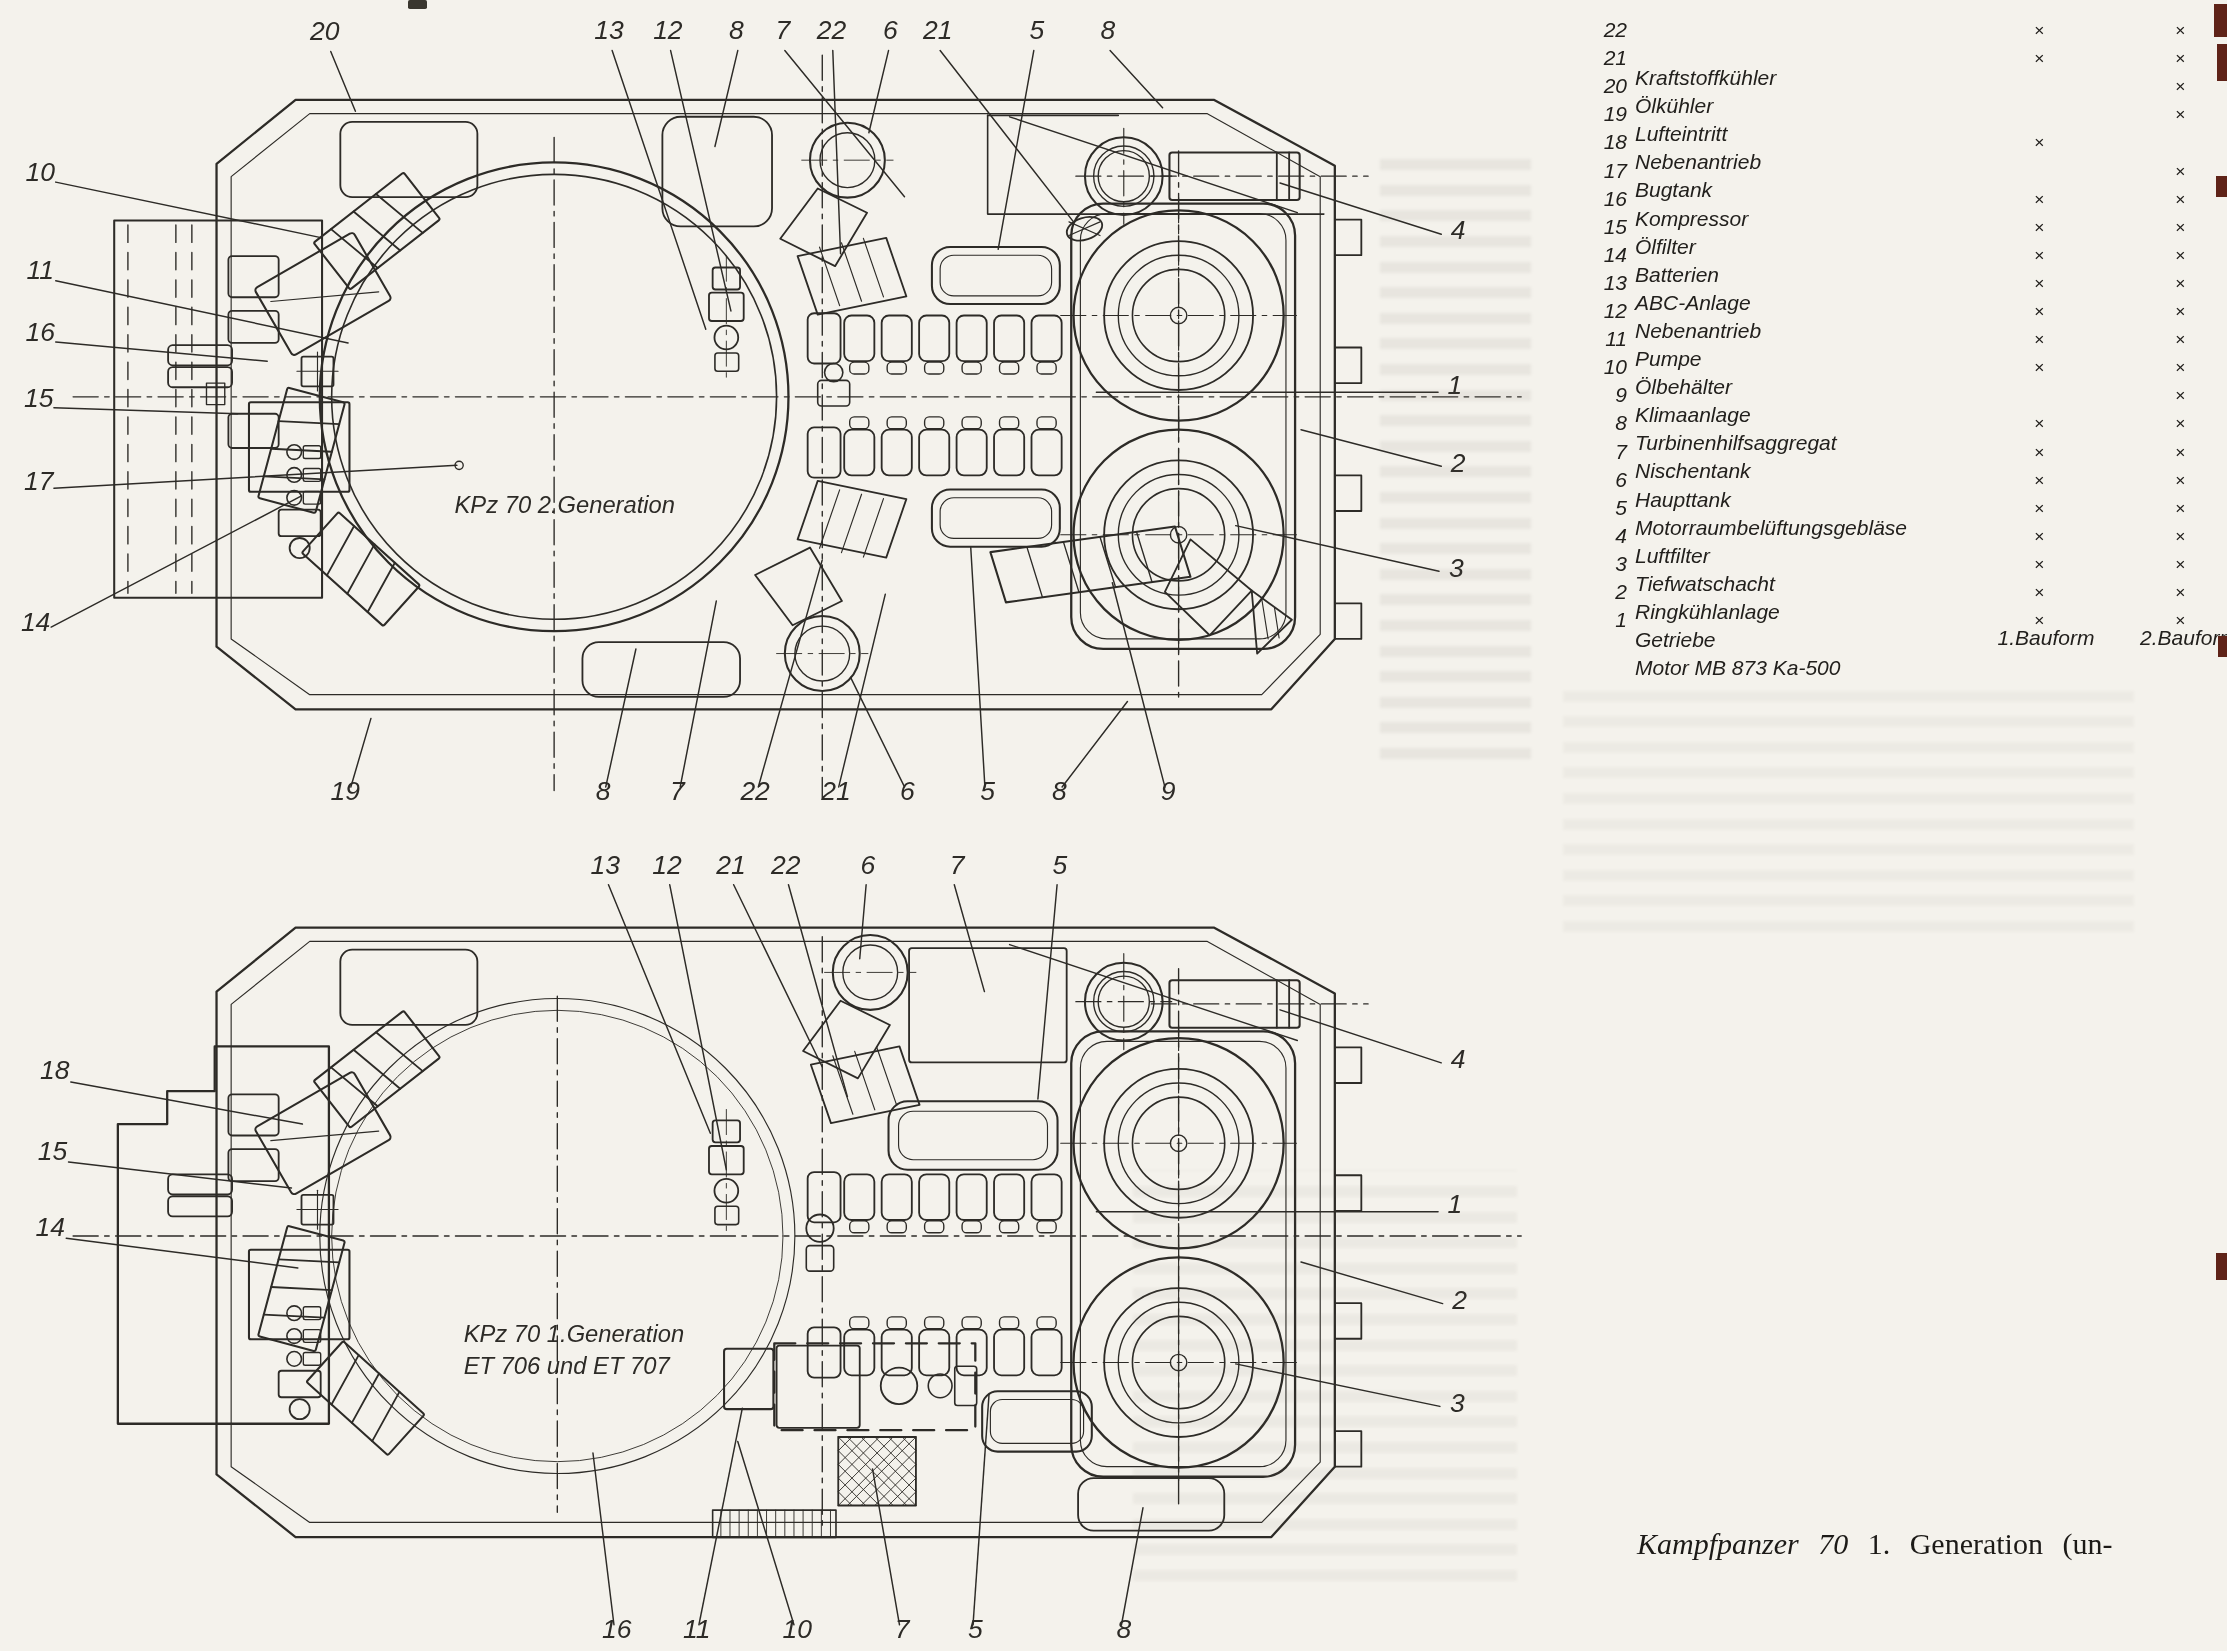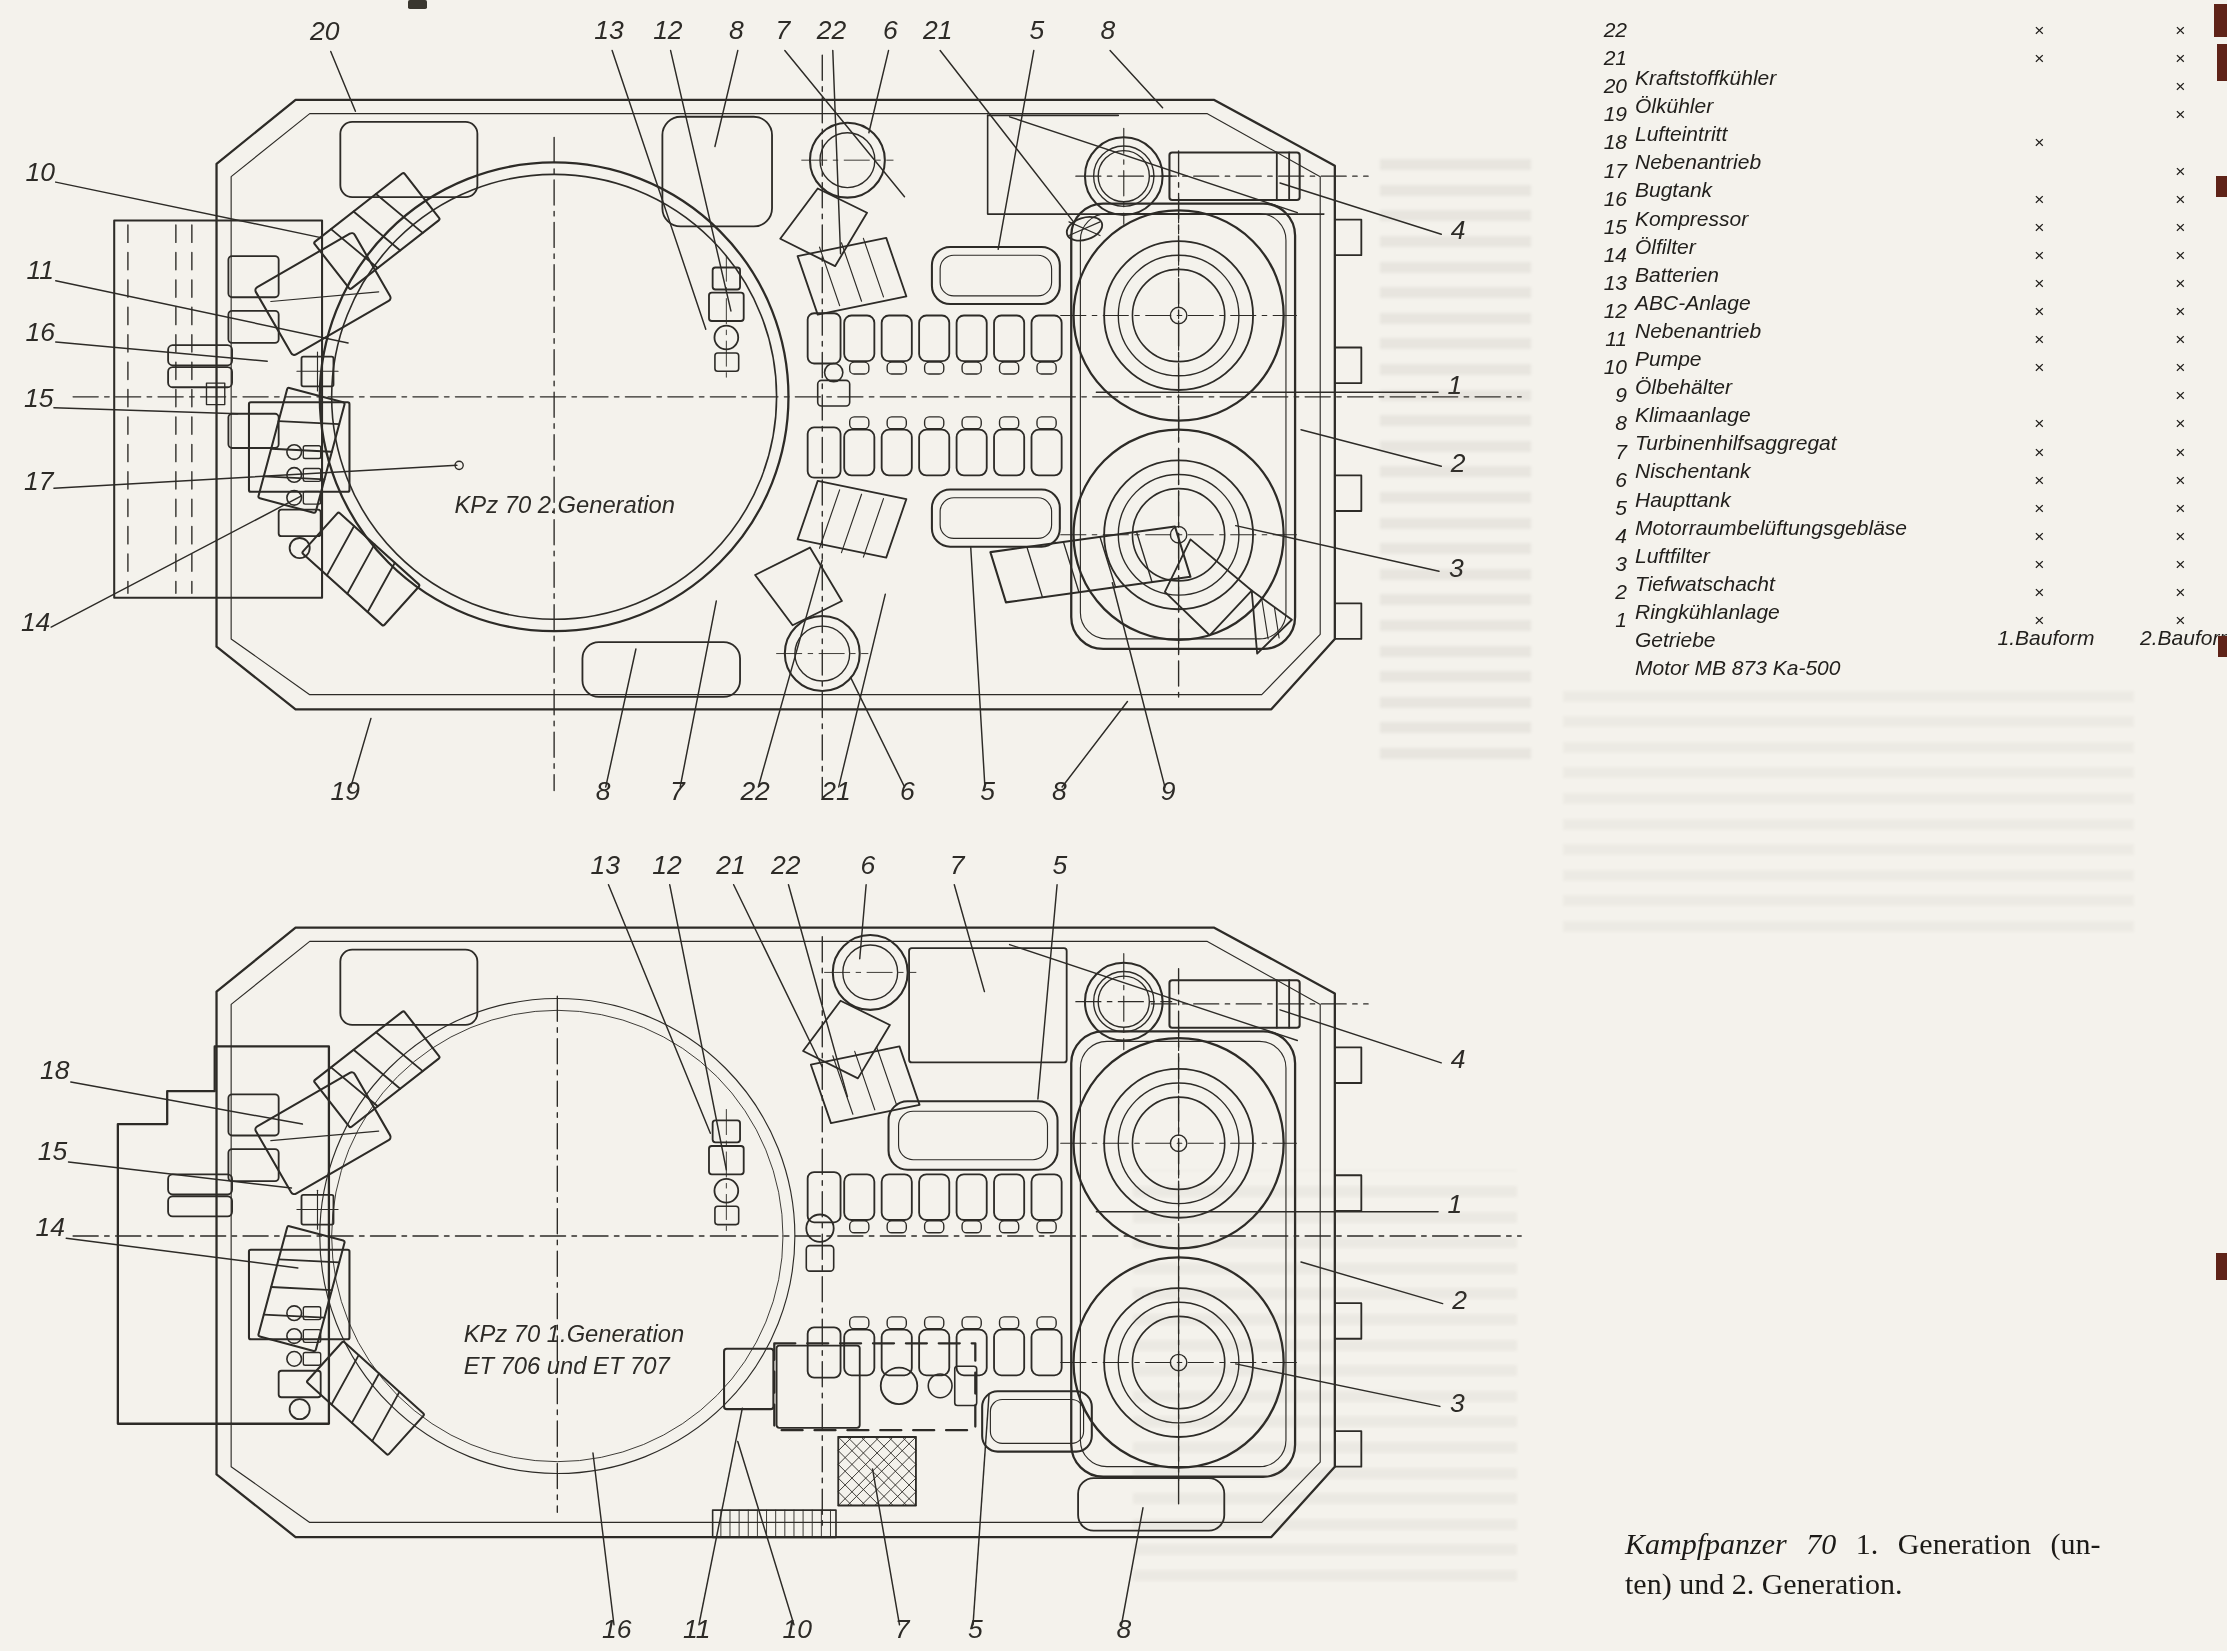--- a/index.html
+++ b/index.html
@@ -17,21 +17,21 @@
   .legend .num{position:absolute;left:0;width:73px;text-align:right;display:inline-block;}
   .legend .lbl{position:absolute;left:81px;white-space:nowrap;margin-top:48px;}
   .legend .m1{position:absolute;left:475px;width:20px;text-align:center;font-size:17.4px;}
   .legend .m2{position:absolute;left:616px;width:20px;text-align:center;font-size:17.4px;}
   .legend .footer{position:absolute;top:618px;left:8px;width:100%;height:28px;font-style:italic;font-size:21px;line-height:28px;}
   .legend .f1{position:absolute;left:429px;width:110px;text-align:center;}
   .legend .f2{position:absolute;left:567px;width:119px;text-align:center;}
   
   .caption{position:absolute;left:1625px;top:1524px;width:572px;color:#1c1a17;font-family:"Liberation Serif",serif;font-size:30px;line-height:40px;}
   .caption .l1{word-spacing:44px;white-space:nowrap;}
-  .caption .l2{word-spacing:12px;white-space:nowrap;}
+  .caption .l2{word-spacing:12px;white-space:nowrap;margin-left:12px;}
   .caption i{font-style:italic;}
   
   .ghost{position:absolute;background:repeating-linear-gradient(0deg, rgba(110,104,92,.18) 0 11px, rgba(110,104,92,0) 11px 25.6px);filter:blur(1.8px);opacity:.5;pointer-events:none;}
   .mark{position:absolute;pointer-events:none;}
 </style>
 </head>
 <body>
 
 <div class="page">
 
@@ -604,21 +604,20 @@
         <span class="m2">×</span>
       </div>
       <div class="footer">
         <span class="f1">1.Bauform</span>
         <span class="f2">2.Bauform</span>
       </div>
     </div>
 
   <div class="caption">
     <div class="l2"><i>Kampfpanzer 70</i><span> 1. Generation (un-</span></div>
-    <div class="l3">ten) und 2. Generation.</div>
   </div>
 
   <div class="ghost" style="left:1380px;top:151px;width:151px;height:608px;"></div>
   <div class="ghost" style="left:1133px;top:1170px;width:384px;height:411px;opacity:.35;"></div>
   <div class="ghost" style="left:1563px;top:676px;width:571px;height:256px;opacity:.3;"></div>
   <div class="mark" style="left:408px;top:0;width:19px;height:9.1px;background:#3a372f;border-radius:1.8px;"></div>
   <div class="mark" style="left:2214px;top:3.7px;width:13.3px;height:33px;background:#5f2318;"></div>
   <div class="mark" style="left:2217px;top:44px;width:10.5px;height:37px;background:#5f2318;"></div>
   <div class="mark" style="left:2216px;top:176px;width:11.4px;height:21px;background:#5f2318;"></div>
   <div class="mark" style="left:2218px;top:636px;width:9.6px;height:21px;background:#5f2318;"></div>

